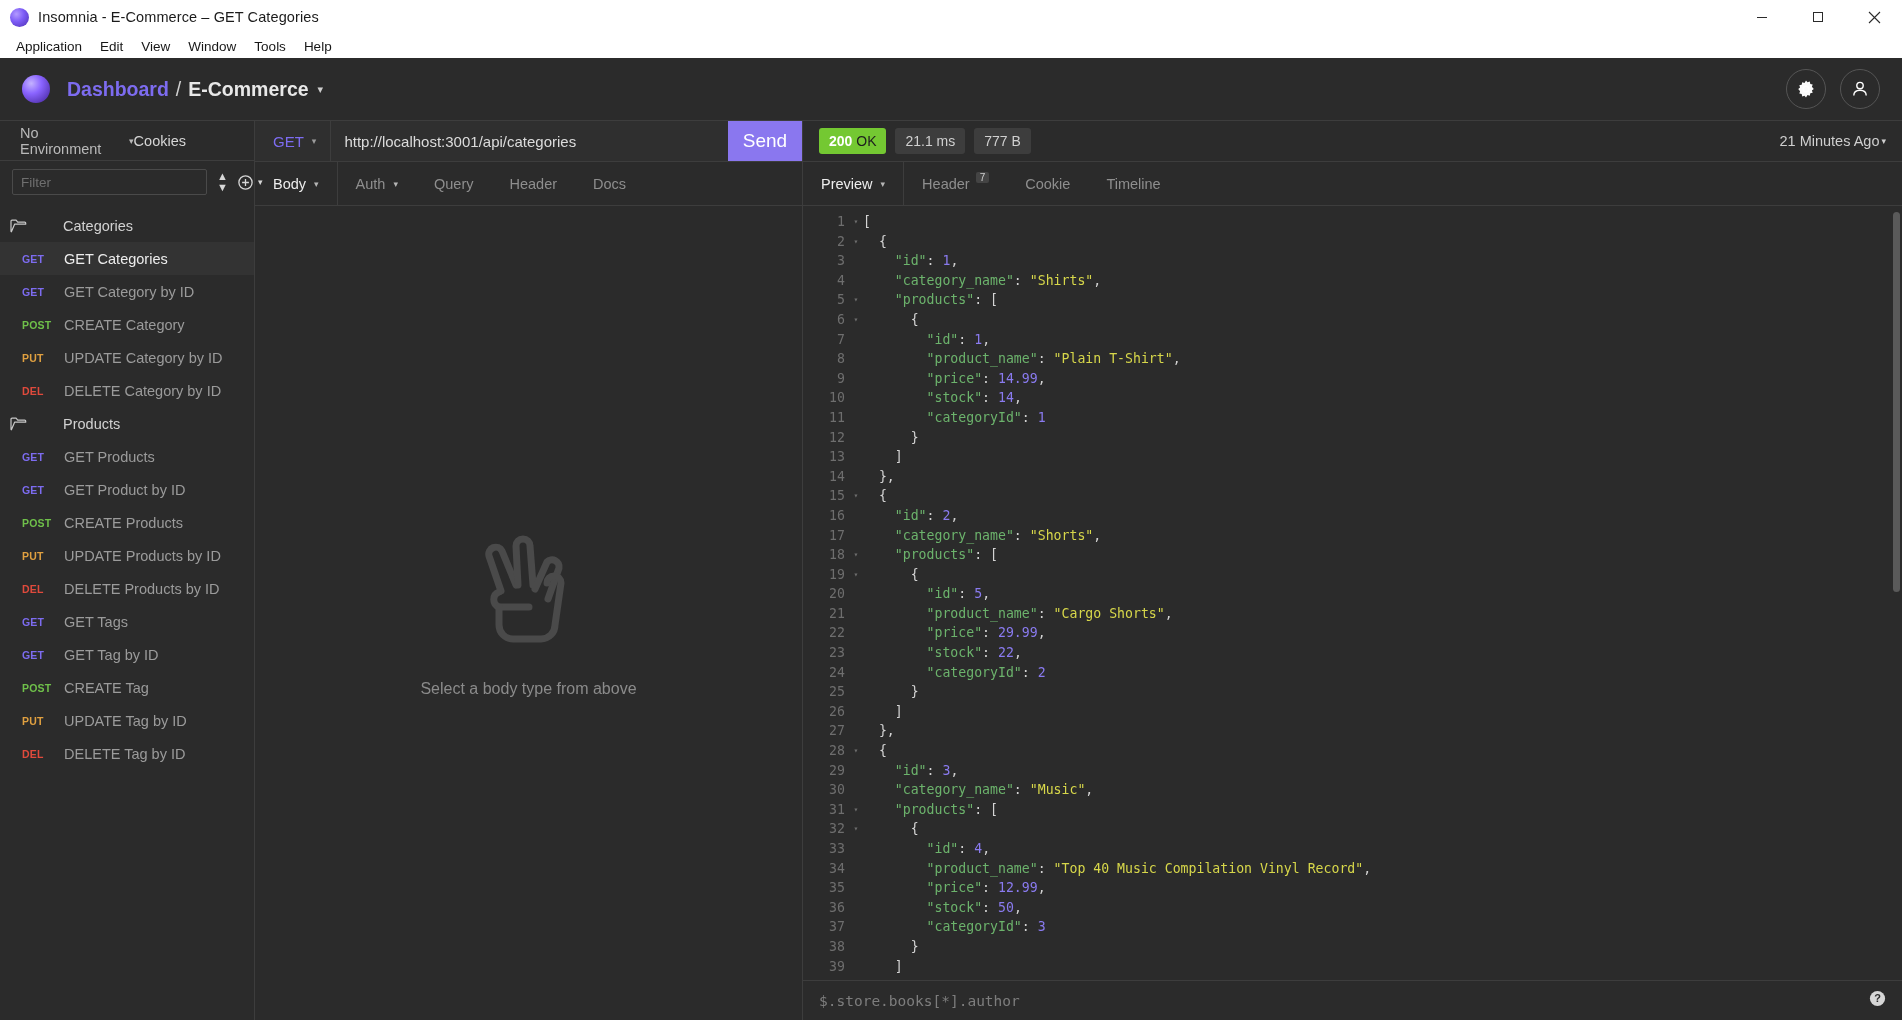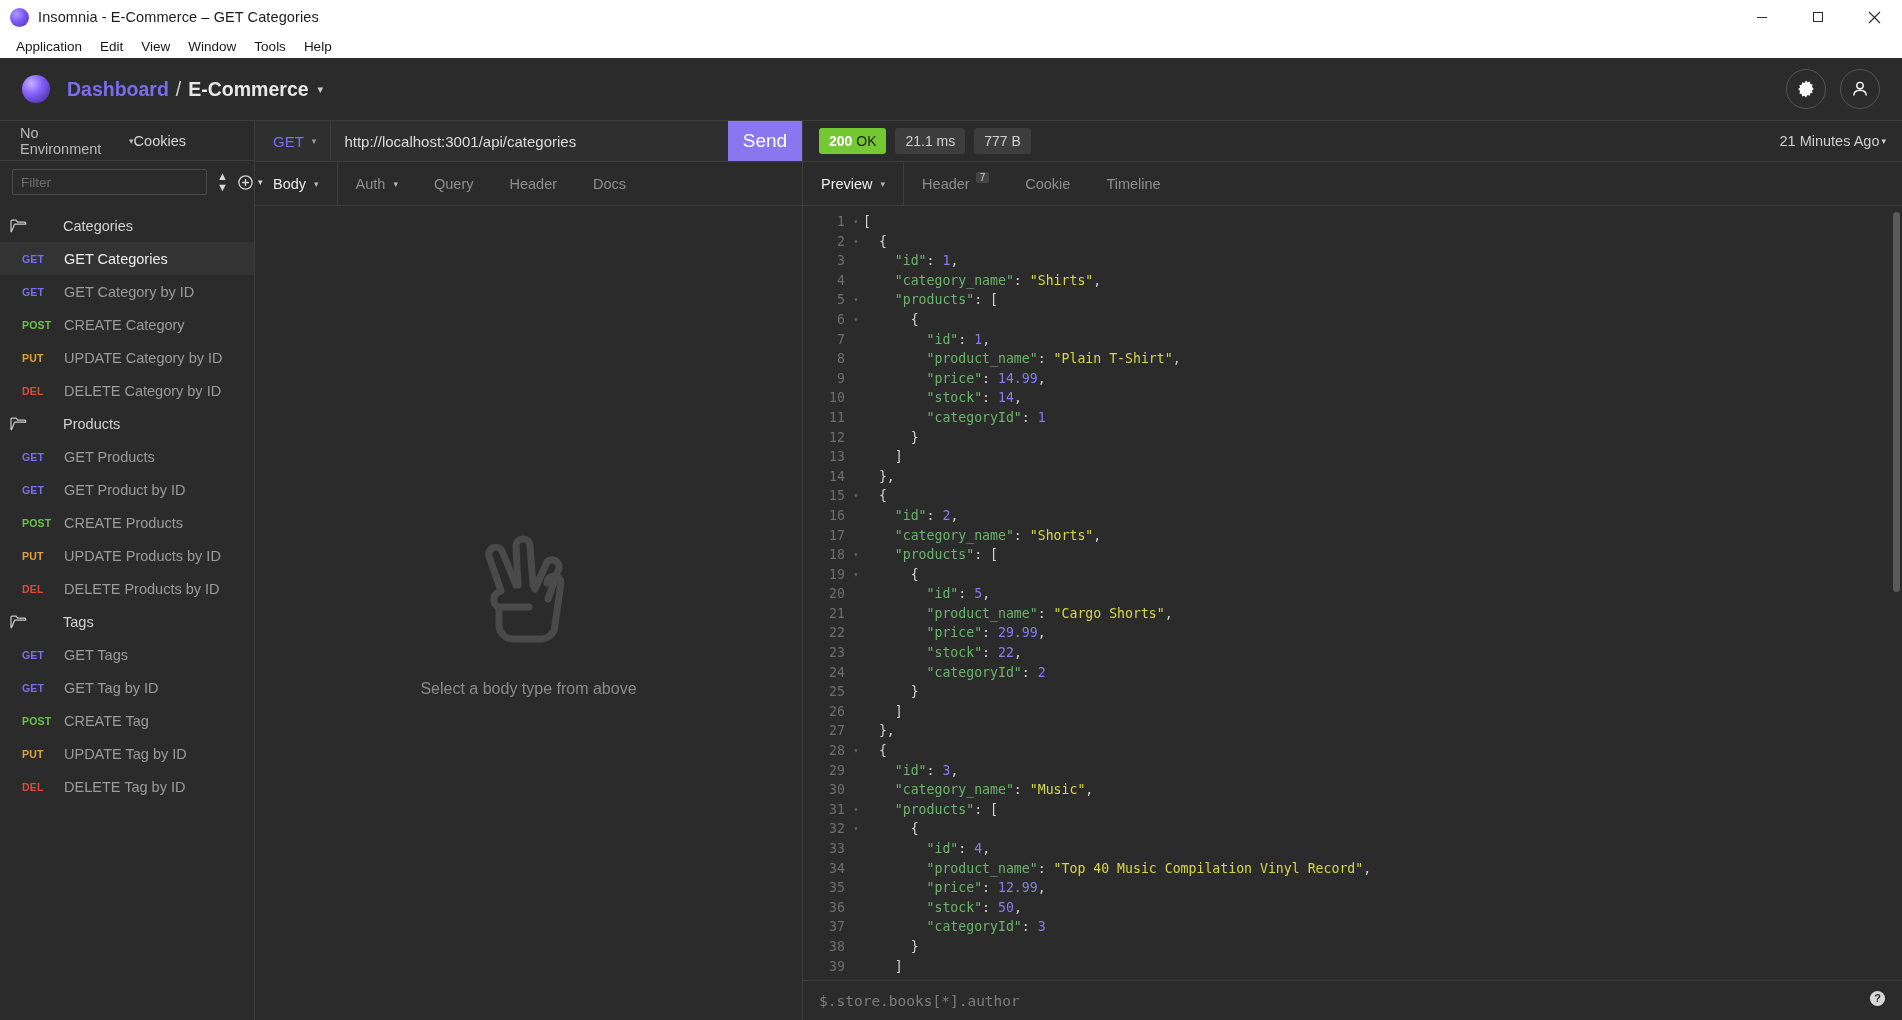--- a/index.html
+++ b/index.html
@@ -327,28 +327,20 @@
           <span class="method" style="color: rgb(111, 192, 74);">POST</span>
           <span class="req-name">CREATE Products</span>
         </div>
         <div class="req-row">
           <span class="method" style="color: rgb(224, 160, 64);">PUT</span>
           <span class="req-name">UPDATE Products by ID</span>
         </div>
         <div class="req-row">
           <span class="method" style="color: rgb(224, 74, 60);">DEL</span>
           <span class="req-name">DELETE Products by ID</span>
-        </div>
-        <div class="folder-row">
-          <span class="folder-ic">
-            <svg width="17" height="14" viewBox="0 0 17 14">
-              <path d="M1 12.4V2.2a1 1 0 0 1 1-1h4.1l1.6 1.9h7a1 1 0 0 1 1 1v1.1H4.6L1.4 12.8z" fill="none" stroke="#c9c9c9" stroke-width="1.2" stroke-linejoin="round"></path>
-            </svg>
-          </span>
-          <span>Tags</span>
         </div>
         <div class="req-row">
           <span class="method" style="color: rgb(125, 108, 240);">GET</span>
           <span class="req-name">GET Tags</span>
         </div>
         <div class="req-row">
           <span class="method" style="color: rgb(125, 108, 240);">GET</span>
           <span class="req-name">GET Tag by ID</span>
         </div>
         <div class="req-row">

